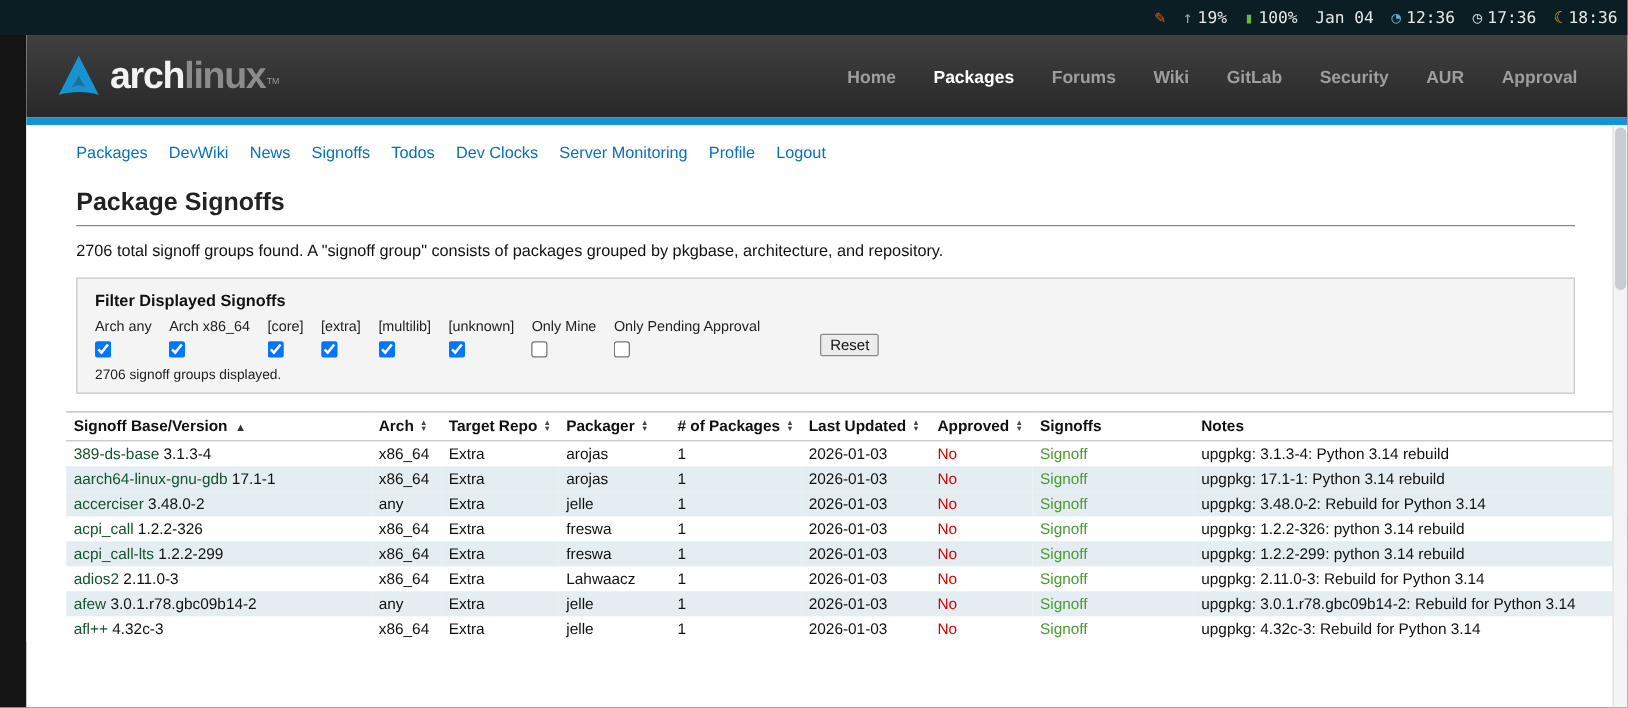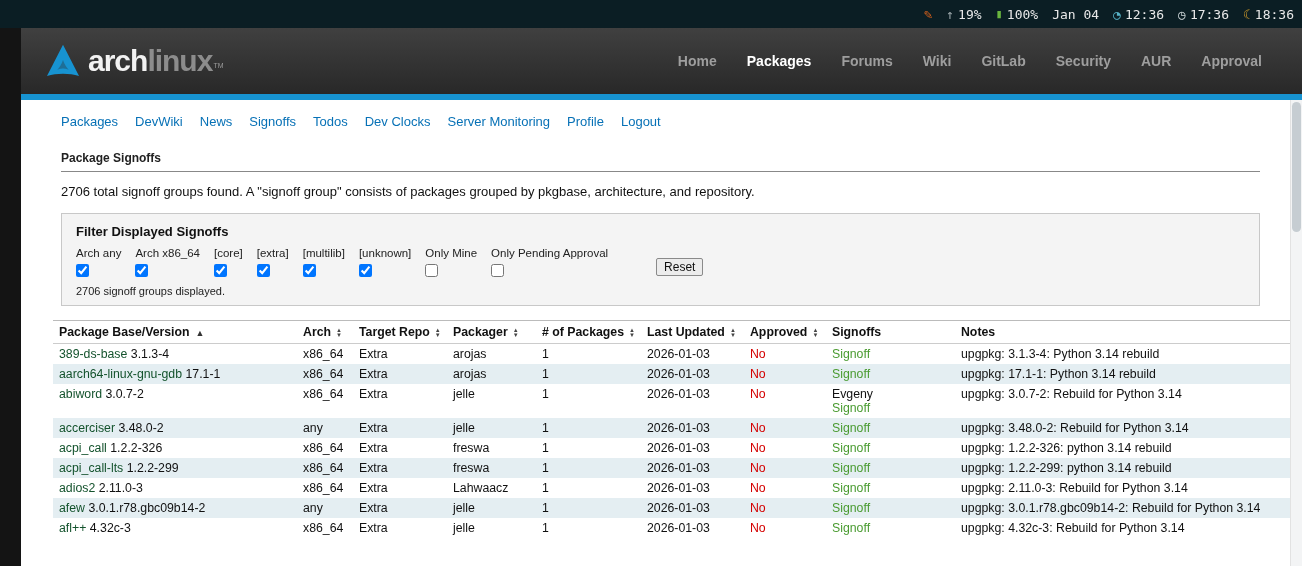--- a/index.html
+++ b/index.html
@@ -31,21 +31,21 @@
   .logo-linux{font-size:30px;font-weight:bold;color:#8c8c8c;letter-spacing:-1px;line-height:1}
   .logo-tm{font-size:7px;color:#9a9a9a;margin-top:16px;margin-left:1px}
   .mainnav{list-style:none;display:flex;gap:30px;margin:0 4px 0 auto;padding:0;font-size:14px;font-weight:bold;color:#9e9e9e}
   .mainnav li{cursor:pointer}
   .mainnav li.active{color:#fff}
   .bluebar{height:6px;background:#1793d1}
   
   .content{padding:6px 42px 0 40px;background:#fff}
   .subnav{list-style:none;display:flex;gap:17px;margin:8px 0 0;padding:0;font-size:13px}
   .subnav li{color:#0771b6;cursor:pointer}
-  h2.pagetitle{font-size:12px;color:#222;margin:22px 0 0;padding-bottom:6px;border-bottom:1px solid #888;font-weight:bold}
+  h2.pagetitle{font-size:20px;color:#222;margin:22px 0 0;padding-bottom:6px;border-bottom:1px solid #888;font-weight:bold}
   .summary{font-size:13px;margin:12px 0 14px;color:#111}
   .filterbox{border:1px solid #c8c8c8;background:#f4f4f4;padding:10px 14px 8px;margin-bottom:14px}
   .filter-title{font-weight:bold;font-size:13px;margin-bottom:8px;color:#111}
   .filter-row{display:flex;align-items:flex-start;gap:14px}
   .fgroup{display:flex;flex-direction:column;gap:5px}
   .flabel{font-size:11.5px;color:#222;white-space:nowrap}
   .fgroup input{margin:0;width:13px;height:13px;cursor:pointer}
   button.reset{align-self:flex-end;margin-left:34px;margin-bottom:1px;font-size:12px;padding:1px 7px;
     font-family:"Liberation Sans",sans-serif;background:#ececec;border:1px solid #8a8a8a;border-radius:2px;cursor:pointer;color:#111}
   .filter-count{font-size:11px;margin-top:8px;color:#222}
@@ -187,21 +187,21 @@
           </div>
           <button class="reset">Reset</button>
       </div>
       <div class="filter-count">2706 signoff groups displayed.</div>
     </div>
 
     <div class="table-wrap">
       <table>
         <thead>
           <tr>
-              <th><span class="hlabel">Package Base/Version</span><span class="sort-asc">▲</span></th>
+              <th><span class="hlabel">Signoff Base/Version</span><span class="sort-asc">▲</span></th>
               <th><span class="hlabel">Arch</span><span class="sort-both">
                   <i>▲</i>
                   <i>▼</i>
                 </span></th>
               <th><span class="hlabel">Target Repo</span><span class="sort-both">
                   <i>▲</i>
                   <i>▼</i>
                 </span></th>
               <th><span class="hlabel">Packager</span><span class="sort-both">
                   <i>▲</i>
@@ -239,31 +239,20 @@
               <td class="c-pkg"><a class="pkg-link">aarch64-linux-gnu-gdb</a> <span class="ver">17.1-1</span></td>
               <td class="c-arch">x86_64</td>
               <td class="c-repo">Extra</td>
               <td class="c-packager">arojas</td>
               <td class="c-count">1</td>
               <td class="c-updated">2026-01-03</td>
               <td class="c-approved"><span class="no">No</span></td>
               <td class="c-signoffs"><a class="signoff-link">Signoff</a></td>
               <td class="c-notes">upgpkg: 17.1-1: Python 3.14 rebuild</td>
             </tr>
-            <tr class="odd">
-              <td class="c-pkg"><a class="pkg-link">abiword</a> <span class="ver">3.0.7-2</span></td>
-              <td class="c-arch">x86_64</td>
-              <td class="c-repo">Extra</td>
-              <td class="c-packager">jelle</td>
-              <td class="c-count">1</td>
-              <td class="c-updated">2026-01-03</td>
-              <td class="c-approved"><span class="no">No</span></td>
-              <td class="c-signoffs"><div class="signer">Evgeny</div><a class="signoff-link">Signoff</a></td>
-              <td class="c-notes">upgpkg: 3.0.7-2: Rebuild for Python 3.14</td>
-            </tr>
             <tr class="even">
               <td class="c-pkg"><a class="pkg-link">accerciser</a> <span class="ver">3.48.0-2</span></td>
               <td class="c-arch">any</td>
               <td class="c-repo">Extra</td>
               <td class="c-packager">jelle</td>
               <td class="c-count">1</td>
               <td class="c-updated">2026-01-03</td>
               <td class="c-approved"><span class="no">No</span></td>
               <td class="c-signoffs"><a class="signoff-link">Signoff</a></td>
               <td class="c-notes">upgpkg: 3.48.0-2: Rebuild for Python 3.14</td>

